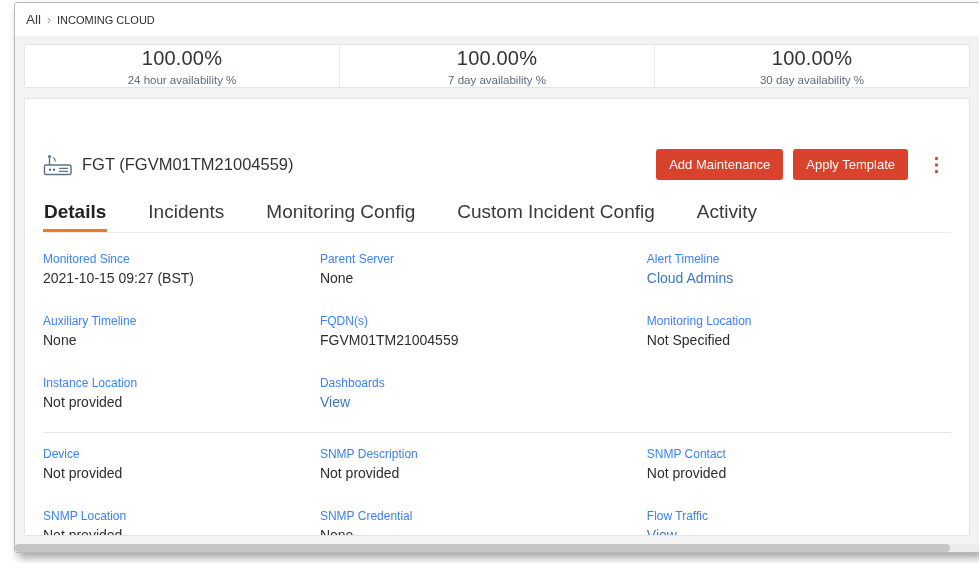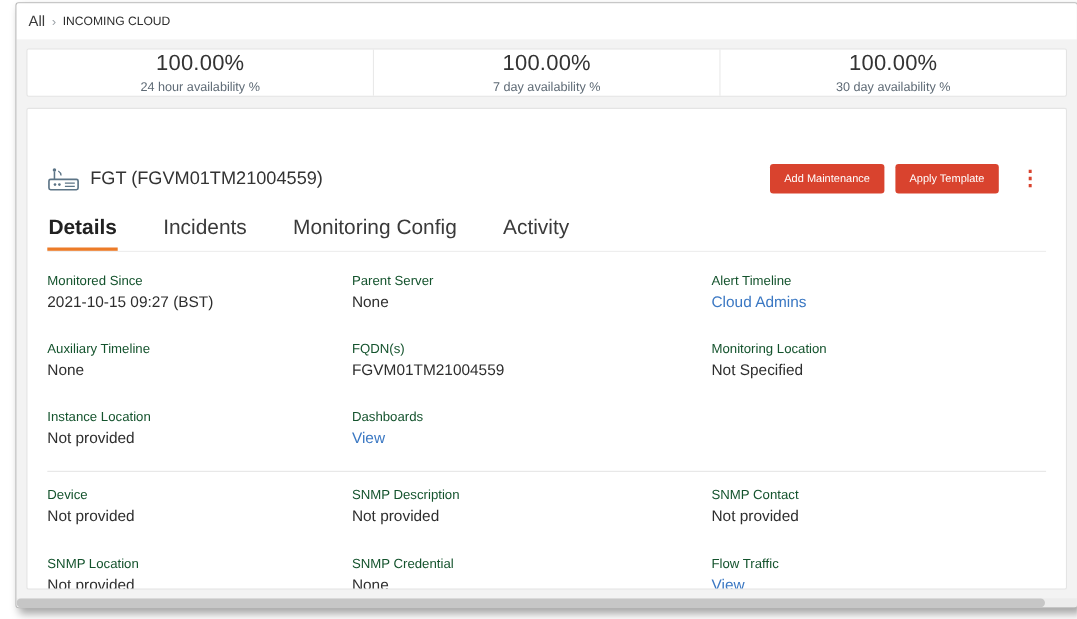--- a/index.html
+++ b/index.html
@@ -32,33 +32,33 @@
   .stat-value{font-size:20px;color:#333;letter-spacing:.2px;}
   .stat-label{font-size:11.5px;color:#5f6b76;}
   
   .main-card{flex:1;padding:14px 18px 10px;overflow:hidden;}
   .card-header{display:flex;align-items:center;margin-top:36px;}
   .device-icon{flex:0 0 auto;width:30px;height:24px;}
   .card-title{font-size:16.5px;color:#333;margin-left:9px;}
   .header-spacer{flex:1;}
   .btn{
     background:var(--accent,#d9432e);color:#fff;border:none;border-radius:3px;
-    font-family:inherit;font-size:10px;padding:8px 13px;margin-left:10px;cursor:pointer;text-align:right;
+    font-family:inherit;font-size:13px;padding:8px 13px;margin-left:10px;cursor:pointer;text-align:right;
   }
   .kebab{color:var(--accent,#d9432e);font-size:19px;font-weight:bold;line-height:19px;
     margin-left:14px;padding:2px 5px;cursor:pointer;user-select:none;}
   
   .tabs{margin-top:15px;border-bottom:1px solid #ededed;display:flex;}
   .tab{font-size:19px;color:#3a3a3a;padding:6px 1px 4px;margin-right:40px;cursor:pointer;}
   .tab.active{color:#222;font-weight:bold;border-bottom:3px solid var(--tab-accent,#ec7b28);padding-bottom:6px;}
   
   .fields{margin-top:13px;}
   .grid{display:grid;grid-template-columns:30.5% 36% 33.5%;}
   .cell{padding:6px 12px 22px 0;}
-  .flabel{font-size:12px;color:#14532d;line-height:15px;}
+  .flabel{font-size:12px;color:#3b82f6;line-height:15px;}
   .fvalue{font-size:14px;color:#2e2e2e;line-height:16px;margin-top:3px;}
   .fvalue.link{color:var(--link,#3b78c3);cursor:pointer;}
   .divider{border-top:1px solid #e6e6e6;margin:0 0 8px;}
   
   .hscroll{position:absolute;left:0;right:0;bottom:0;height:8px;background:#ececec;}
   .hscroll-thumb{width:97%;height:100%;background:#c6c6c6;border-radius:4px;cursor:pointer;}
 </style>
 </head>
 <body>
 
@@ -106,20 +106,21 @@
         <span class="header-spacer"></span>
         <button class="btn">Add Maintenance</button>
         <button class="btn">Apply Template</button>
         <span class="kebab">⋮</span>
       </div>
 
       <div class="tabs">
         <div class="tab active">Details</div>
         <div class="tab">Incidents</div>
         <div class="tab">Monitoring Config</div>
+        <div class="tab">Custom Incident Config</div>
         <div class="tab">Activity</div>
       </div>
 
       <div class="fields">
 
         <div class="grid">
           <div class="cell">
             <div class="flabel">Monitored Since</div>
             <div class="fvalue">2021-10-15 09:27 (BST)</div>
           </div>

